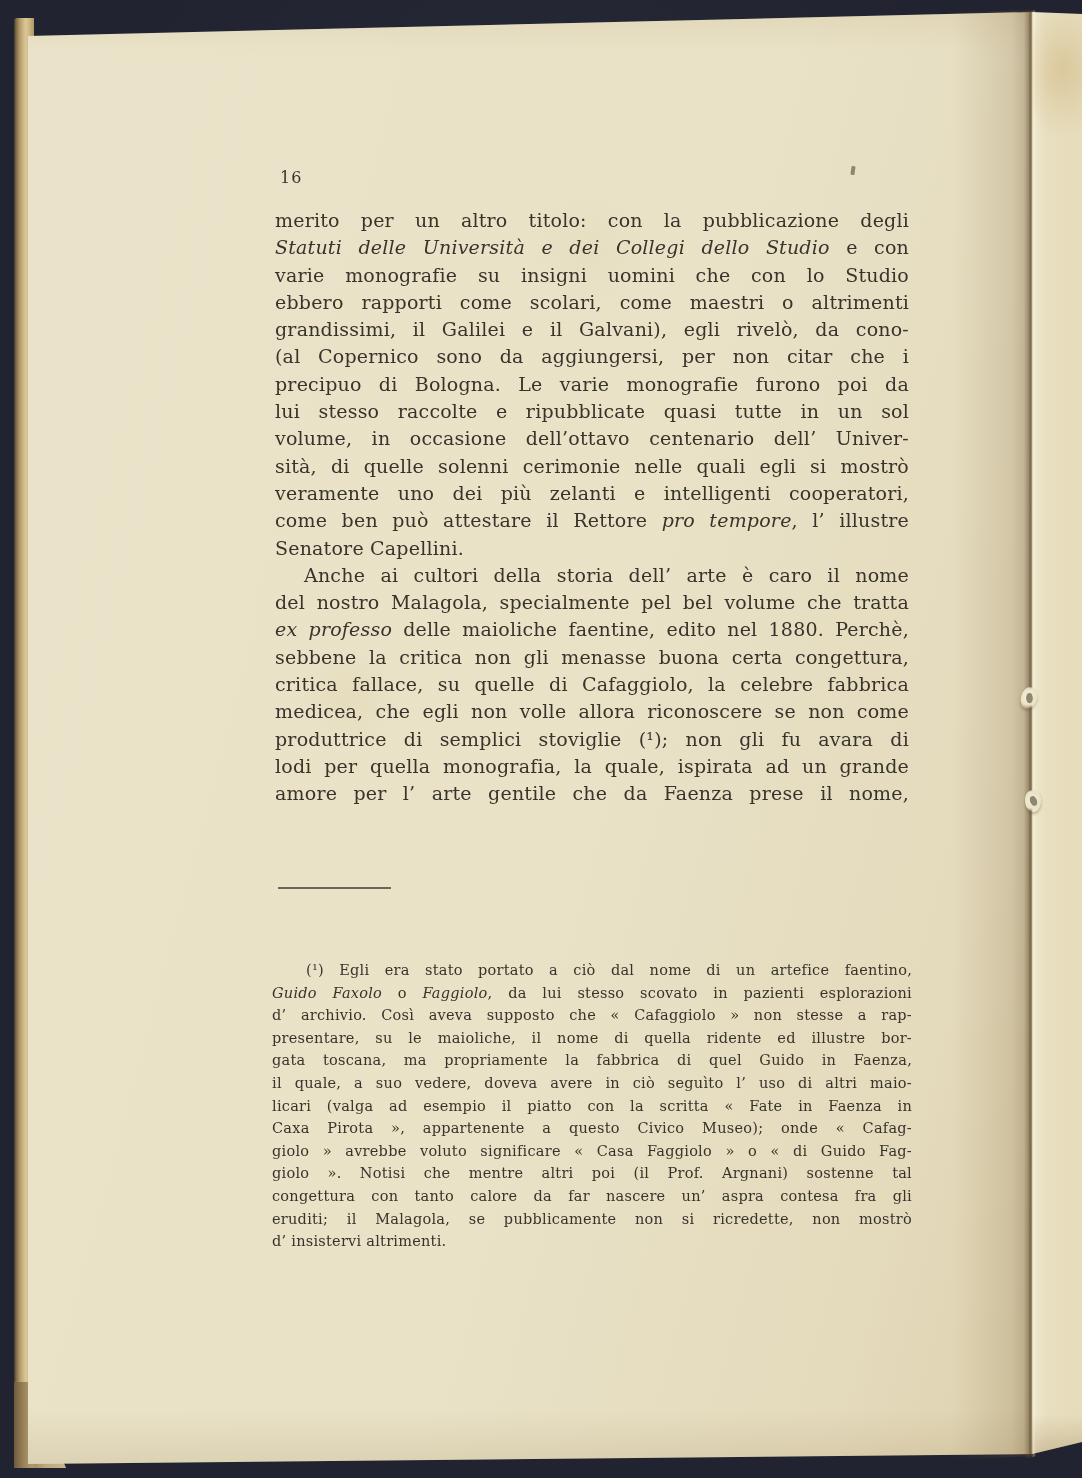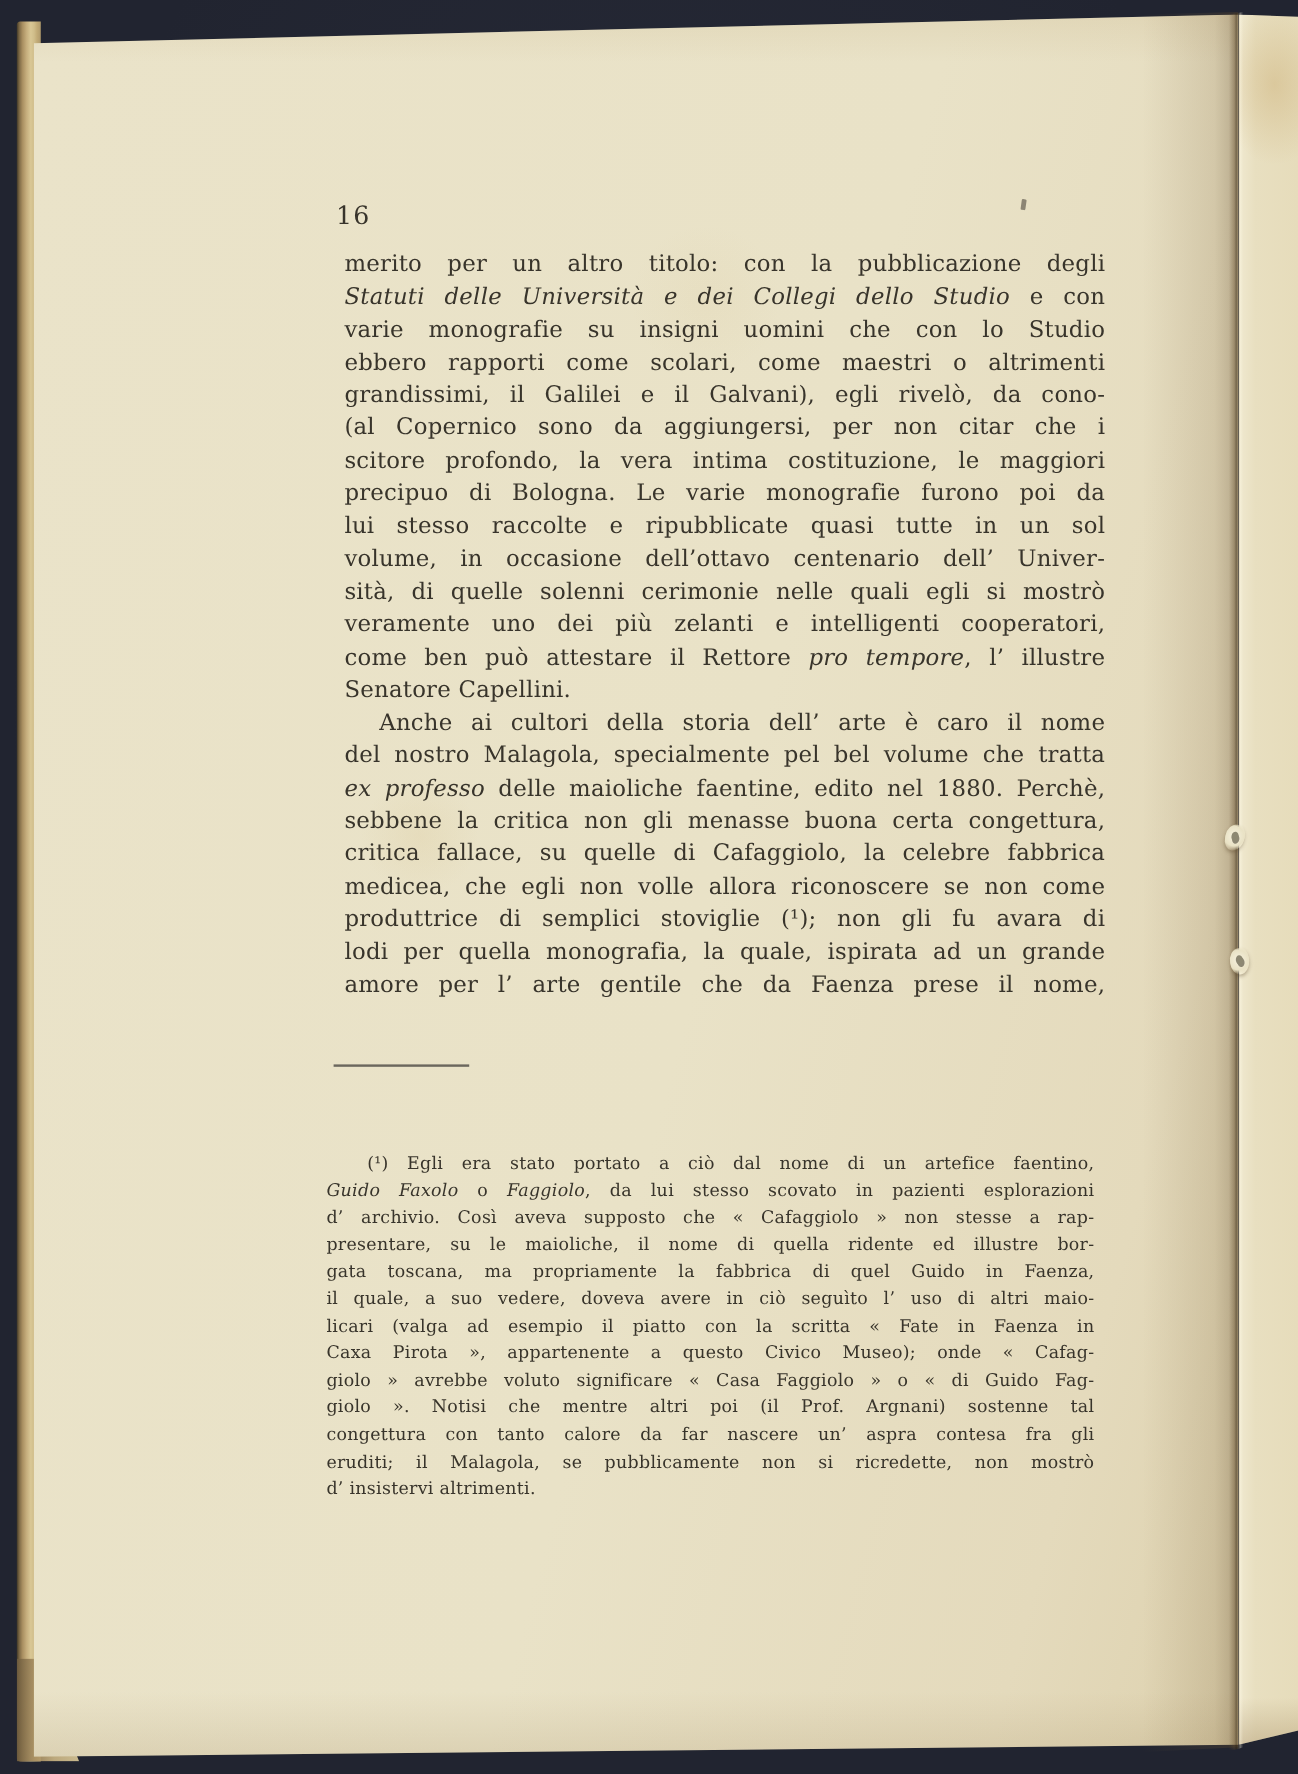--- a/index.html
+++ b/index.html
@@ -65,24 +65,24 @@
   }
   .stitch.s1{left:1021px;top:687px;transform:rotate(12deg);}
   .stitch.s2{left:1025px;top:790px;transform:rotate(-8deg);}
   .speck{
     position:absolute;left:851px;top:166px;width:4px;height:9px;
     background:#6d675a;border-radius:1px;transform:rotate(8deg);opacity:.75;
   }
   
   .pagenum{
     position:absolute;left:280px;top:168px;
-    font-size:21px;color:var(--ink,#38342b);letter-spacing:1px;z-index:5;
+    font-size:16px;color:var(--ink,#38342b);letter-spacing:1px;z-index:5;
   }
   .textblock{
-    position:absolute;left:287px;top:207px;width:634px;z-index:5;
+    position:absolute;left:275px;top:207px;width:634px;z-index:5;
     font-size:19px;line-height:27.3px;color:var(--ink,#38342b);
     letter-spacing:.2px;
   }
   .textblock .ln{text-align:justify;text-align-last:justify;white-space:nowrap;}
   .textblock .ln.last{text-align-last:left;}
   .fn-rule{
     position:absolute;left:278px;top:887px;width:113px;height:2px;
     background:#55514a;z-index:5;opacity:.85;
   }
   .footnote{
@@ -108,21 +108,20 @@
 <div class="speck"></div>
 
 <div class="pagenum">16</div>
 <div class="textblock" id="main-text">
     <div class="ln"><span>merito per un altro titolo: con la pubblicazione degli</span></div>
     <div class="ln"><span class="it">Statuti delle Università e dei Collegi dello Studio</span><span> e con</span></div>
     <div class="ln"><span>varie monografie su insigni uomini che con lo Studio</span></div>
     <div class="ln"><span>ebbero rapporti come scolari, come maestri o altrimenti</span></div>
     <div class="ln"><span>grandissimi, il Galilei e il Galvani), egli rivelò, da cono-</span></div>
     <div class="ln"><span>(al Copernico sono da aggiungersi, per non citar che i</span></div>
-    <div class="ln"><span>scitore profondo, la vera intima costituzione, le maggiori</span></div>
     <div class="ln"><span>precipuo di Bologna. Le varie monografie furono poi da</span></div>
     <div class="ln"><span>lui stesso raccolte e ripubblicate quasi tutte in un sol</span></div>
     <div class="ln"><span>volume, in occasione dell’ottavo centenario dell’ Univer-</span></div>
     <div class="ln"><span>sità, di quelle solenni cerimonie nelle quali egli si mostrò</span></div>
     <div class="ln"><span>veramente uno dei più zelanti e intelligenti cooperatori,</span></div>
     <div class="ln"><span>come ben può attestare il Rettore </span><span class="it">pro tempore</span><span>, l’ illustre</span></div>
     <div class="ln last"><span>Senatore Capellini.</span></div>
     <div class="ln" style="text-indent: 29px;"><span>Anche ai cultori della storia dell’ arte è caro il nome</span></div>
     <div class="ln"><span>del nostro Malagola, specialmente pel bel volume che tratta</span></div>
     <div class="ln"><span class="it">ex professo</span><span> delle maioliche faentine, edito nel 1880. Perchè,</span></div>

